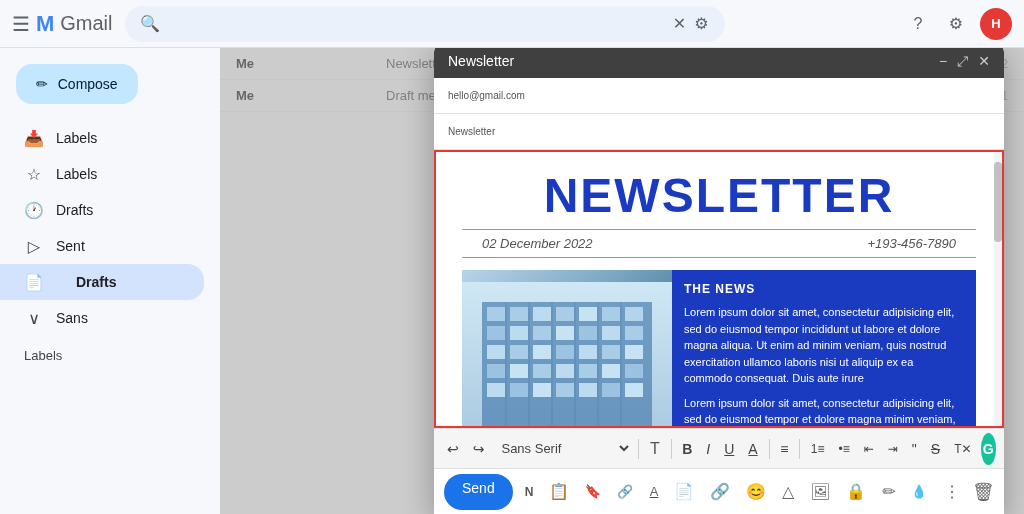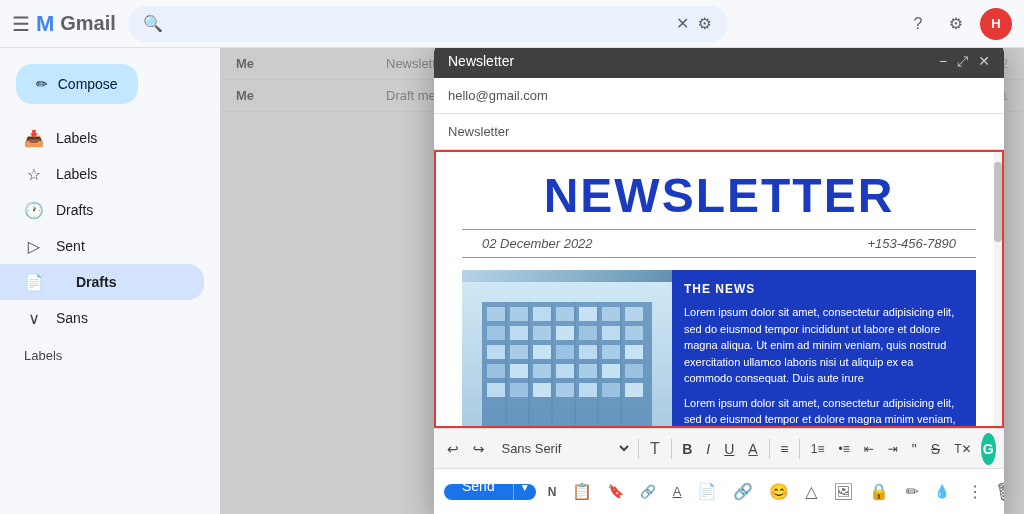--- a/index.html
+++ b/index.html
@@ -175,21 +175,21 @@
       align-items: center;
     }
     .modal-title-icon {
       color: #ccc;
       cursor: pointer;
       font-size: 14px;
     }
     .modal-field {
       padding: 8px 14px;
       border-bottom: 1px solid #e0e0e0;
-      font-size: 13px;
+      font-size: 10px;
       color: #202124;
       height: 36px;
       display: flex;
       align-items: center;
     }
     .modal-field span {
       color: #555;
     }
 
     
@@ -302,24 +302,25 @@
       border-top: 1px solid #e0e0e0;
       display: flex;
       align-items: center;
       padding: 6px 10px;
       gap: 8px;
       background: #fff;
       height: 46px;
     }
     .send-btn-group {
       display: flex;
-      align-items: flex-end;
+      align-items: flex-start;
       background: #1a73e8;
       border-radius: 18px;
-      height: 16px;
+      height: 36px;
+      flex-direction: column;
     }
     .send-btn {
       background: transparent;
       border: none;
       color: #fff;
       padding: 6px 18px;
       font-size: 14px;
       font-weight: 500;
       cursor: pointer;
       border-radius: 18px 0 0 18px;
@@ -402,21 +403,21 @@
       top: 10px;
     }
   </style>
 </head>
 <body>
 
 <div class="gmail-topbar">
   <div class="gmail-logo">
     <span style="font-size:20px; cursor:pointer;">☰</span>
     <span style="color:#4285F4; font-size:22px; font-weight:bold;">M</span>
-    <span style="font-size:20px; color:#5f6368; font-weight:700;">Gmail</span>
+    <span style="font-size:20px; color:#5f6368; font-weight:400;">Gmail</span>
   </div>
   <div class="search-bar">
     <span style="color:#5f6368;">🔍</span>
     <input type="text" style="">
     <span style="color:#5f6368; cursor:pointer; margin-left:auto;">✕</span>
     <span style="color:#5f6368; cursor:pointer;">⚙</span>
   </div>
   <div class="topbar-icons">
     <div class="topbar-icon">?</div>
     <div class="topbar-icon">⚙</div>
@@ -492,21 +493,21 @@
 
       <div class="modal-field">
         <span>Newsletter</span>
       </div>
 
       <div class="email-body-area">
         <div class="newsletter-content">
           <div class="newsletter-title">NEWSLETTER</div>
           <div class="newsletter-meta">
             <span>02 December 2022</span>
-            <span>+153-456-7890</span>
+            <span>+193-456-7890</span>
           </div>
           <div class="newsletter-body">
 
             <div class="newsletter-img">
               <svg class="building-svg" viewBox="0 0 210 160" xmlns="http://www.w3.org/2000/svg">
                 <defs>
                   <linearGradient id="skyGrad" x1="0" y1="0" x2="0" y2="1">
                     <stop offset="0%" stop-color="#d0e8f5"></stop>
                     <stop offset="100%" stop-color="#a8c8e0"></stop>
                   </linearGradient>

